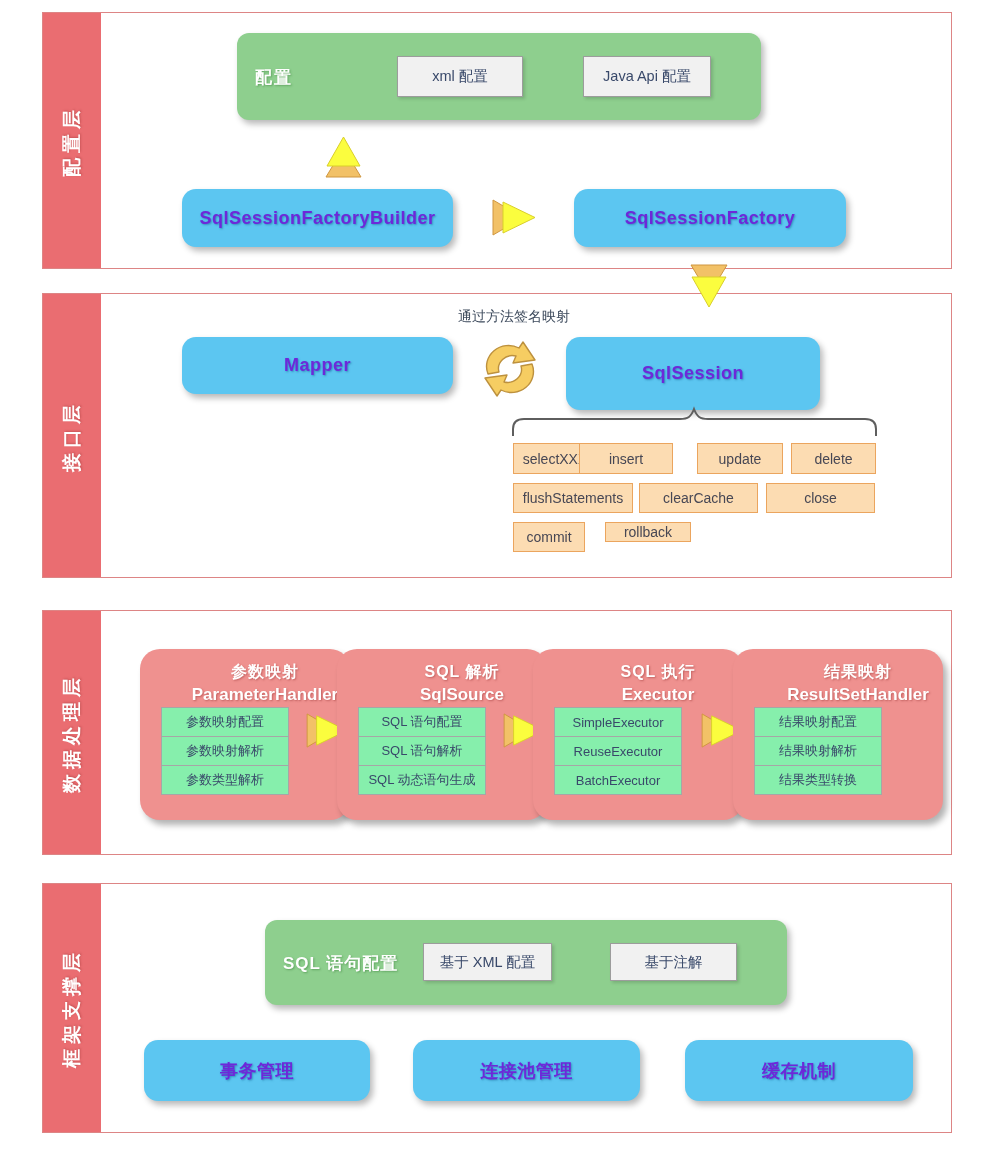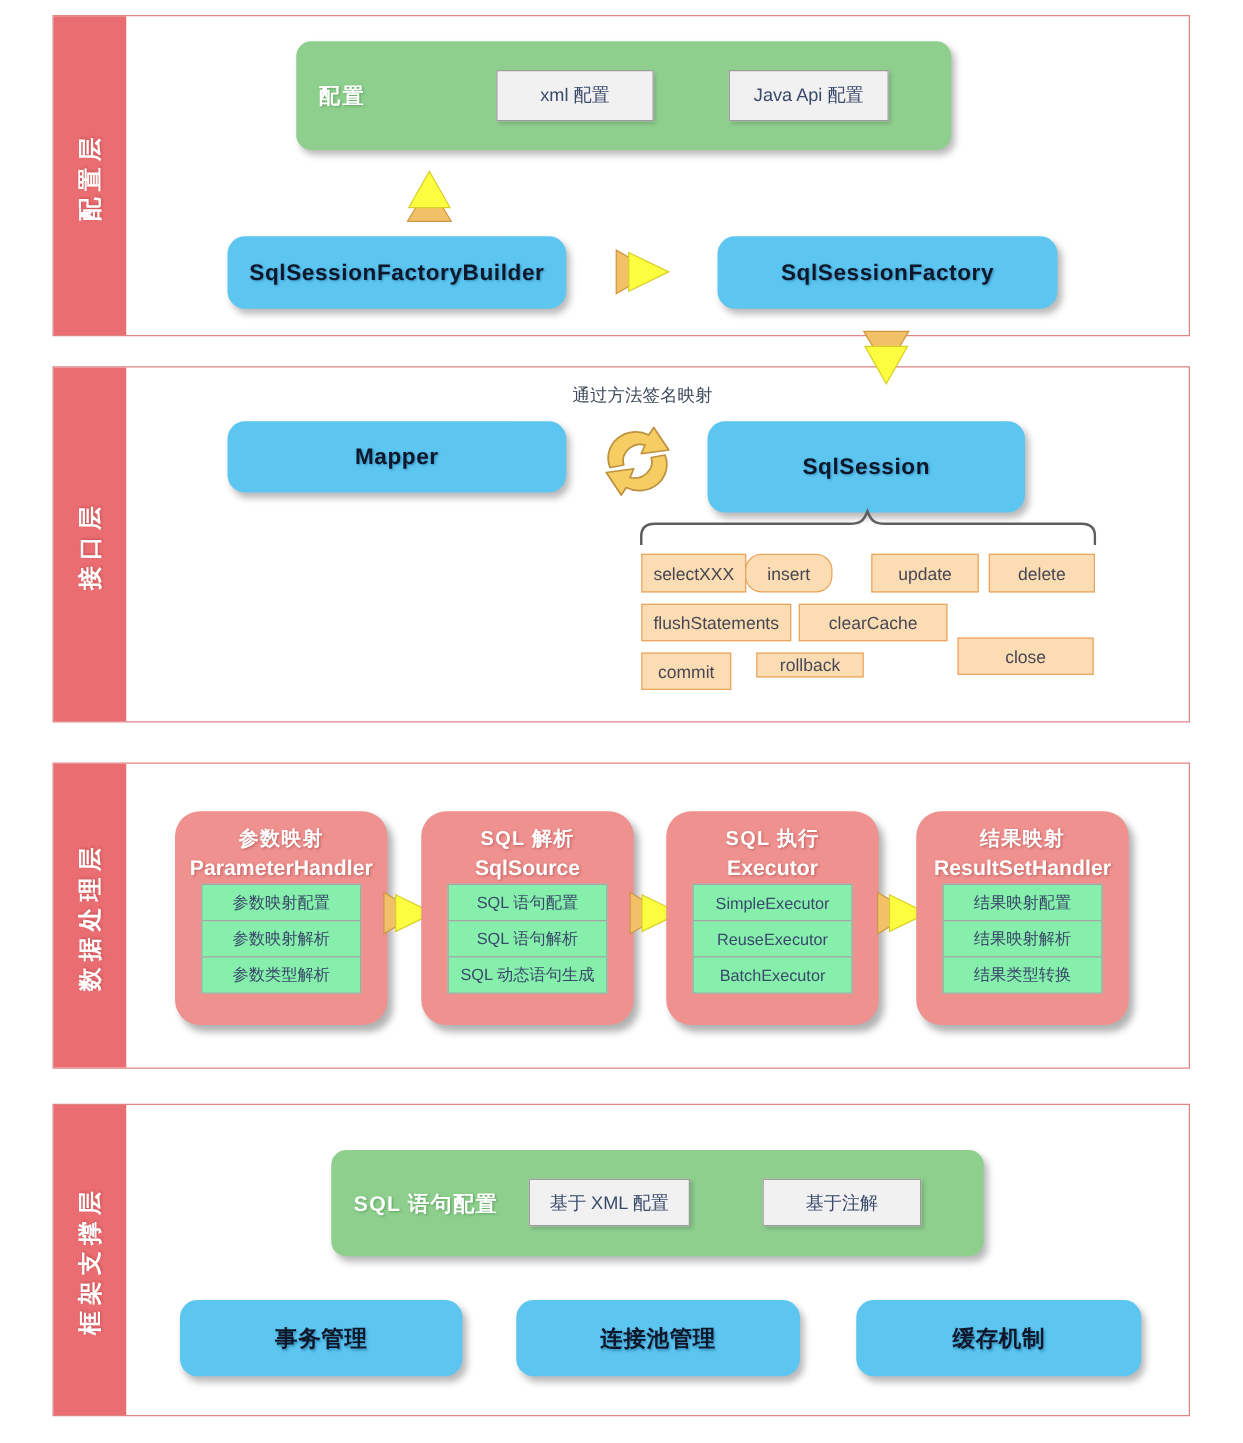--- a/index.html
+++ b/index.html
@@ -26,41 +26,42 @@
     box-shadow:3px 4px 6px rgba(0,0,0,.28);
   }
   .green-title{
     position:absolute;left:18px;top:50%;transform:translateY(-50%);
     color:#fff;font-weight:bold;font-size:17px;letter-spacing:2px;
     text-shadow:1px 1px 2px rgba(40,110,40,.45);
   }
   .blue-box{
     position:absolute;background:var(--blue,#5cc6f1);border-radius:14px;
     display:flex;align-items:center;justify-content:center;
-    color:#0f172a;font-weight:bold;font-size:18px;
+    color:#6d28d9;font-weight:bold;font-size:18px;
     box-shadow:3px 4px 6px rgba(0,0,0,.28);
     text-shadow:1px 1px 2px rgba(20,100,150,.55);letter-spacing:.5px;
   }
   .gray-chip{
     position:absolute;background:var(--chip_bg,#f1f1f1);
     border:1px solid var(--chip_border,#9c9c9c);box-sizing:border-box;
     display:flex;align-items:center;justify-content:center;
     color:var(--text_dark,#39496a);font-size:14.5px;
     box-shadow:2px 2px 3px rgba(0,0,0,.15);
   }
   .method-chip{
     position:absolute;background:var(--peach,#fcdcb2);
     border:1px solid var(--peach_border,#eba55e);box-sizing:border-box;
     display:flex;align-items:center;justify-content:center;
     color:#474754;font-size:14px;
   }
   .pink-card{
     position:absolute;top:649px;width:170px;height:171px;
     background:var(--pink,#ef918f);border-radius:20px;
     box-shadow:4px 5px 6px rgba(0,0,0,.3);
+    padding-left:40px;
   }
   .card-title{
     margin-top:11px;text-align:center;color:#fff;font-weight:bold;line-height:23px;
     text-shadow:1px 1px 2px rgba(150,50,50,.5);
   }
   .card-title .cn{font-size:16px;letter-spacing:1px;}
   .card-title .en{font-size:17px;}
   .card-items{position:absolute;left:21px;top:59px;width:128px;}
   .card-item{
     position:relative;height:30px;margin-top:-1px;box-sizing:border-box;
@@ -137,26 +138,26 @@
 
   <div class="blue-box" style="left:566px;top:337px;width:254px;height:73px;">SqlSession</div>
 
   <div class="icon" style="left:512px;top:405px;">
     <svg width="365" height="32" viewBox="0 0 365 32">
       <path d="M1 31 L1 24 Q1 14 12 14 L168 14 C176 14 179 12 182 4 C185 12 188 14 196 14 L353 14 Q364 14 364 24 L364 31" fill="none" stroke="#5e5e5e" stroke-width="2"></path>
     </svg>
   </div>
 
   <div class="method-chip" style="left:513px;top:443px;width:84px;height:31px;">selectXXX</div>
-  <div class="method-chip" style="left:596px;top:443px;width:70px;height:31px;border-radius:13px;">insert</div>
+  <div class="method-chip" style="left:579px;top:443px;width:94px;height:31px;">insert</div>
   <div class="method-chip" style="left:697px;top:443px;width:86px;height:31px;">update</div>
   <div class="method-chip" style="left:791px;top:443px;width:85px;height:31px;text-align:right;">delete</div>
   <div class="method-chip" style="left:513px;top:483px;width:120px;height:30px;">flushStatements</div>
   <div class="method-chip" style="left:639px;top:483px;width:119px;height:30px;">clearCache</div>
-  <div class="method-chip" style="left:766px;top:510px;width:109px;height:30px;">close</div>
+  <div class="method-chip" style="left:766px;top:483px;width:109px;height:30px;">close</div>
   <div class="method-chip" style="left:513px;top:522px;width:72px;height:30px;">commit</div>
   <div class="method-chip" style="left:605px;top:522px;width:86px;height:20px;">rollback</div>
 
   <div class="frame" style="top:610px;height:245px;">
     <div class="rail">
       <span class="rail-label">数据处理层</span>
     </div>
   </div>
 
   <div class="pink-card" style="left:140px;">

